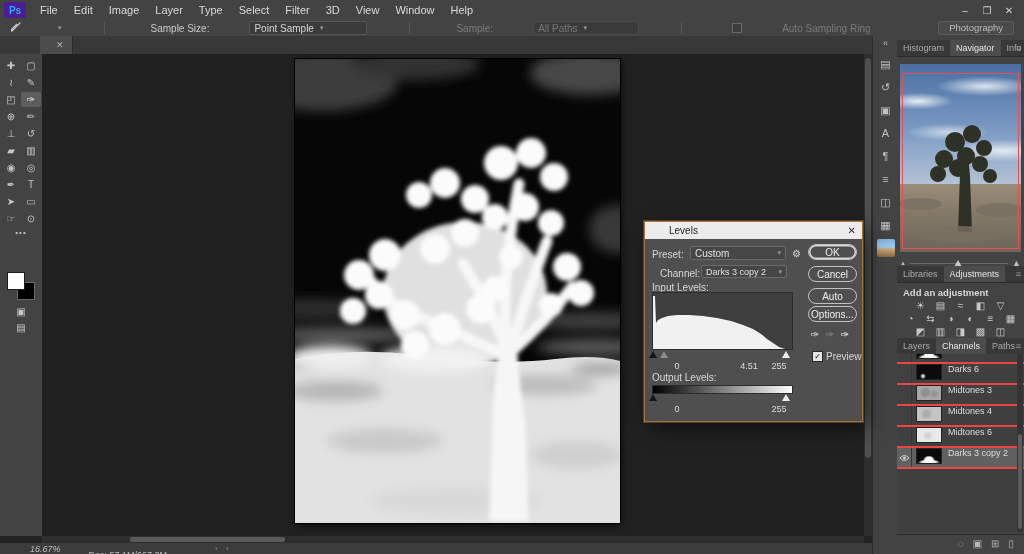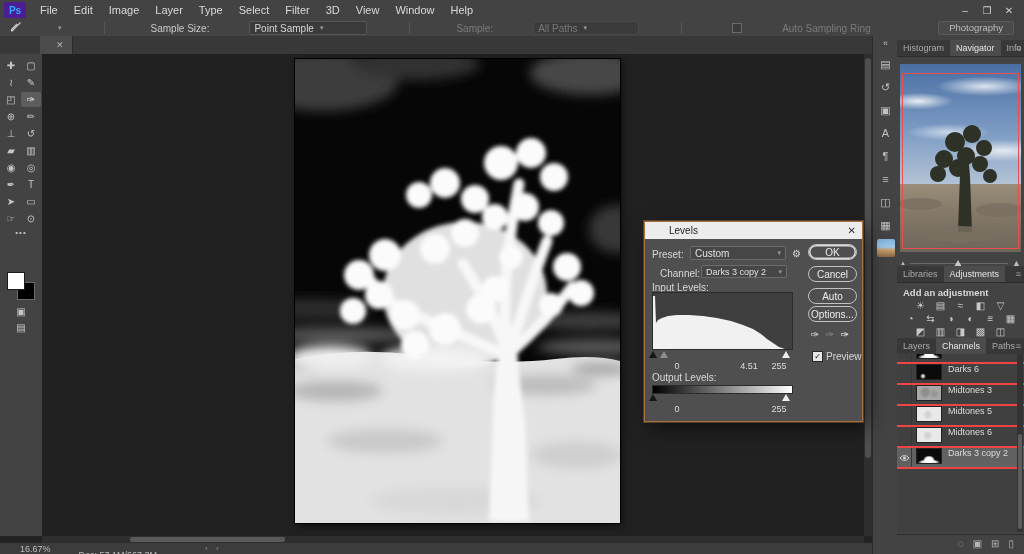--- a/index.html
+++ b/index.html
@@ -45,21 +45,21 @@
   .tb-bottom{position:absolute;width:42px;display:flex;justify-content:space-around;color:#c6c6c6;font-size:10px;}
   
   #canvas{position:absolute;left:42px;top:54px;width:822px;height:482px;background:#212121;overflow:hidden;}
   #doc-image{position:absolute;left:253px;top:5px;width:325px;height:464px;box-shadow:0 0 0 1px #000,2px 3px 8px rgba(0,0,0,.6);}
   #vscroll{position:absolute;left:864px;top:54px;width:8px;height:482px;background:#2e2e2e;}
   #vscroll .thumb{position:absolute;left:1px;top:4px;width:6px;height:400px;background:#4f4f4f;border-radius:3px;}
   #hscroll{position:absolute;left:42px;top:536px;width:822px;height:7px;background:#2e2e2e;}
   #hscroll .thumb{position:absolute;left:88px;top:1px;width:155px;height:5px;background:#5a5a5a;border-radius:2px;}
   
   #statusbar{position:absolute;left:0;top:543px;width:872px;height:11px;background:#3c3c3c;display:flex;align-items:center;font-size:9px;color:#bdbdbd;}
-  #status-zoom{margin-left:20px;}
+  #status-zoom{margin-left:30px;font-style:italic;}
   #status-doc{margin-left:28px;margin-top:12px;}
   #status-arrows{margin-left:48px;color:#8f8f8f;font-size:8px;letter-spacing:3px;}
   
   #dock{position:absolute;left:872px;top:36px;width:25px;height:518px;background:#434343;border-left:1px solid #2b2b2b;}
   #dock-collapse{text-align:center;color:#bdbdbd;font-size:9px;height:14px;line-height:14px;}
   .dock-icon{width:18px;height:18px;margin:5px auto 0;display:flex;align-items:center;justify-content:center;
              font-size:11px;color:#c2c2c2;border-radius:2px;}
   .dock-icon.colored{background:linear-gradient(180deg,#7fb4e0 0%,#9fc7e8 45%,#caa06a 60%,#8a6a48 100%);color:transparent;}
   
   #panels{position:absolute;left:897px;top:36px;width:127px;height:518px;background:#434343;}
@@ -413,22 +413,22 @@
             <div class="ch-thumb v-dark"></div>
             <div class="ch-name">Darks 6</div>
           </div>
           <div class="ch-row">
             <div class="ch-eye"></div>
             <div class="ch-thumb v-mid"></div>
             <div class="ch-name">Midtones 3</div>
           </div>
           <div class="ch-row">
             <div class="ch-eye"></div>
-            <div class="ch-thumb v-light"></div>
-            <div class="ch-name">Midtones 5</div>
+            <div class="ch-thumb v-midlight"></div>
+            <div class="ch-name">Midtones 4</div>
           </div>
           <div class="ch-row">
             <div class="ch-eye"></div>
             <div class="ch-thumb v-light"></div>
             <div class="ch-name">Midtones 6</div>
           </div>
           <div class="ch-row selected">
             <div class="ch-eye">
               <svg class="eye-svg" viewBox="0 0 12 8">
                 <path d="M1 4 Q6 -1.5 11 4 Q6 9.5 1 4 Z" fill="none" stroke="#d8d8d8" stroke-width="1"></path>

